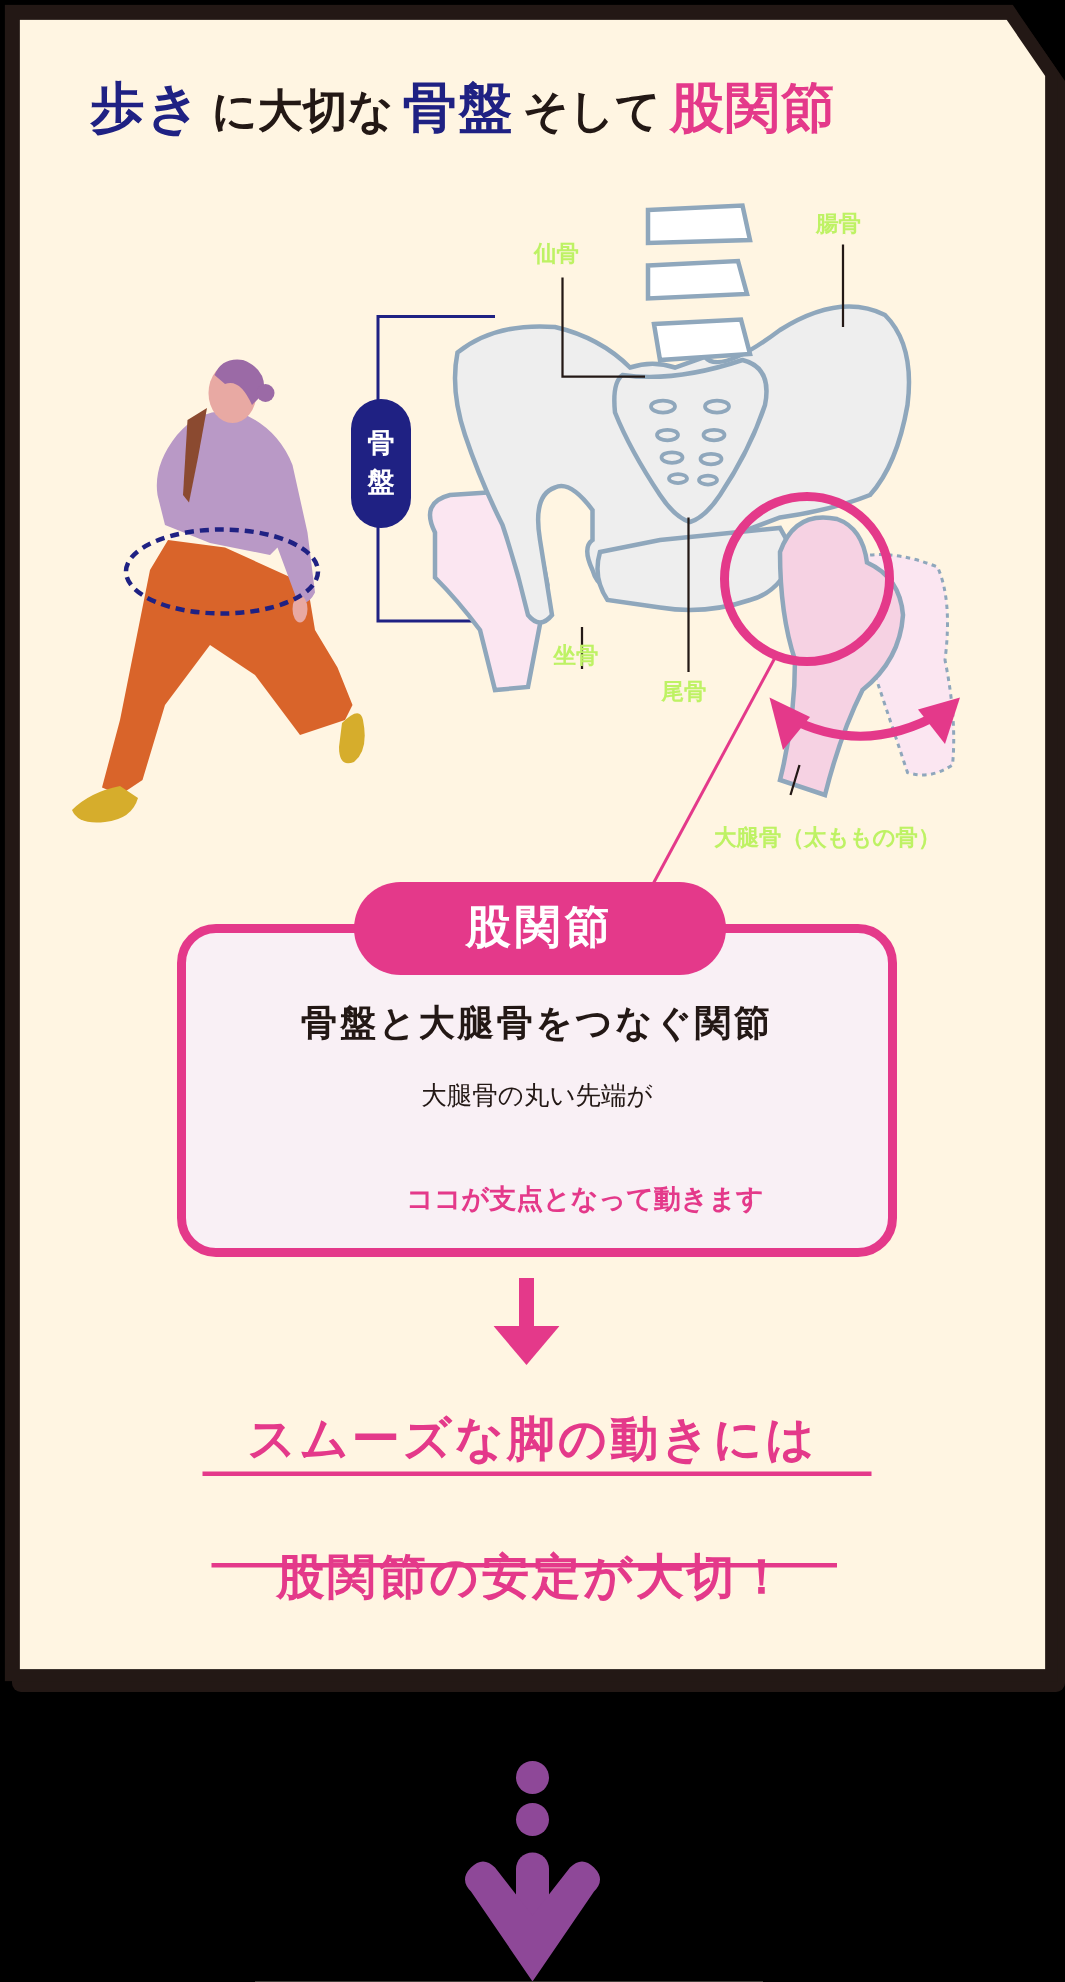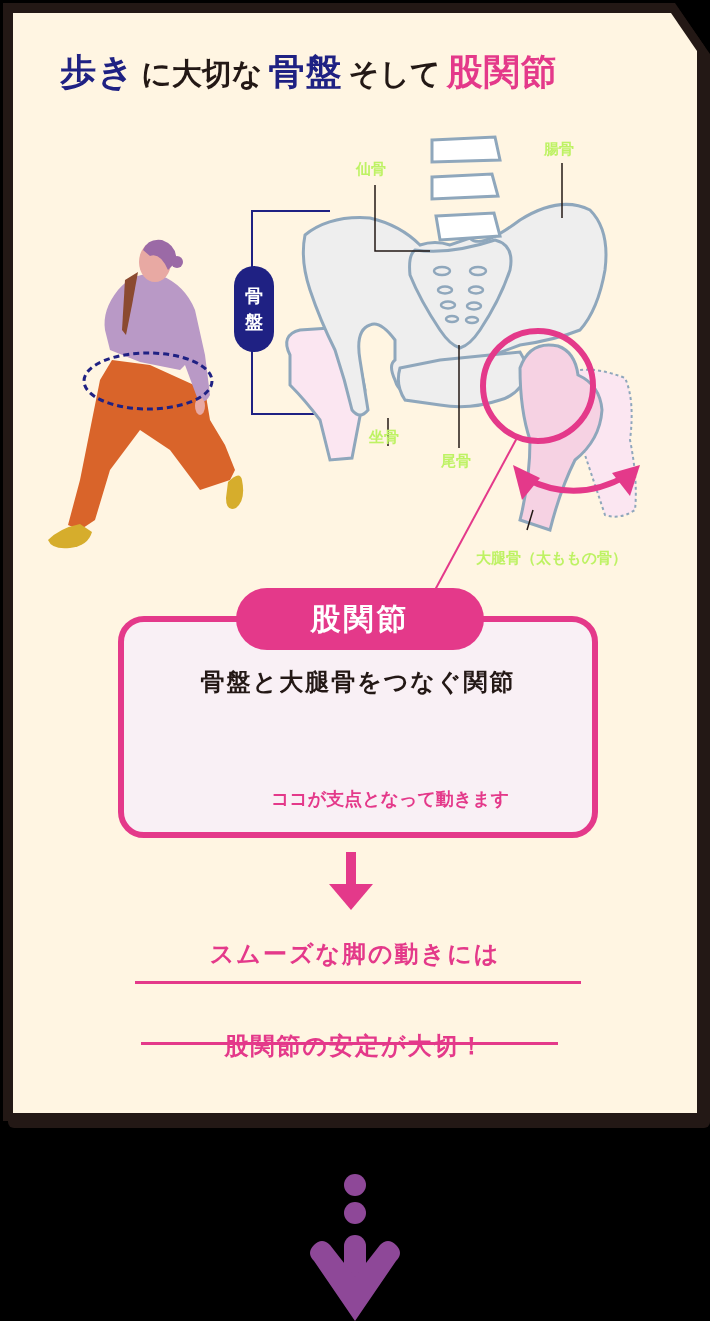--- a/index.html
+++ b/index.html
@@ -21,21 +21,21 @@
   .pelvis-pill{position:absolute;left:234px;top:266px;width:40px;height:86px;background:#1f2183;border-radius:20px;
     color:#fff;font-weight:bold;font-size:18px;display:flex;flex-direction:column;align-items:center;justify-content:center;line-height:26px;}
   .info-box{position:absolute;left:118px;top:616px;width:480px;height:222px;box-sizing:border-box;
     border:6px solid #e4398a;border-radius:26px;background:#f9f0f5;}
   .info-tag{position:absolute;left:236px;top:588px;width:248px;height:62px;border-radius:31px;background:#e4398a;
     color:#fff;font-size:30px;font-weight:bold;text-align:center;line-height:62px;letter-spacing:3px;}
   .info-head{position:absolute;left:118px;top:666px;width:480px;text-align:center;font-size:24px;font-weight:bold;color:#231815;letter-spacing:2px;}
   .info-body{position:absolute;left:118px;top:716px;width:480px;text-align:center;font-size:17px;color:#231815;line-height:30px;}
   .info-accent{position:absolute;left:118px;top:787px;width:544px;text-align:center;font-size:18px;font-weight:bold;color:#e4398a;}
   .arrow-down{position:absolute;left:329px;top:852px;width:44px;height:60px;}
-  .conclusion{position:absolute;left:0;width:710px;text-align:center;font-size:24px;font-weight:bold;color:#e4398a;letter-spacing:2px;}
+  .conclusion{position:absolute;left:0;width:710px;text-align:center;font-size:32px;font-weight:bold;color:#e4398a;letter-spacing:2px;}
   .c-line1{top:938px;}
   .c-line2{top:998px;margin-top:32px;}
   .uline{position:absolute;height:3px;background:#e4398a;}
   .purple-arrow{position:absolute;left:300px;top:1165px;width:110px;height:156px;}
 </style>
 </head>
 <body>
 
 <div class="card-shadow"></div>
 <div class="card">
@@ -125,20 +125,21 @@
 <div class="lbl" style="left:356px;top:160px;font-family:Liberation Serif, serif;">仙骨</div>
 <div class="lbl" style="left:544px;top:140px;">腸骨</div>
 <div class="lbl" style="left:369px;top:428px;">坐骨</div>
 <div class="lbl" style="left:441px;top:452px;">尾骨</div>
 <div class="lbl" style="left:476px;top:549px;">大腿骨（太ももの骨）</div>
 
 <div class="info-box"></div>
 <div class="info-tag">股関節</div>
 <div class="info-head">骨盤と大腿骨をつなぐ関節</div>
 <div class="info-body">
+  <div>大腿骨の丸い先端が</div>
 </div>
 <div class="info-accent">ココが支点となって動きます</div>
 
 <svg class="arrow-down" viewBox="0 0 44 60">
   <rect x="17" y="0" width="10" height="34" fill="#e4398a"></rect>
   <polygon points="0,32 44,32 22,58" fill="#e4398a"></polygon>
 </svg>
 
 <div class="conclusion c-line1">スムーズな脚の動きには</div>
 <div class="uline" style="left:135px;top:981px;width:446px;"></div>

